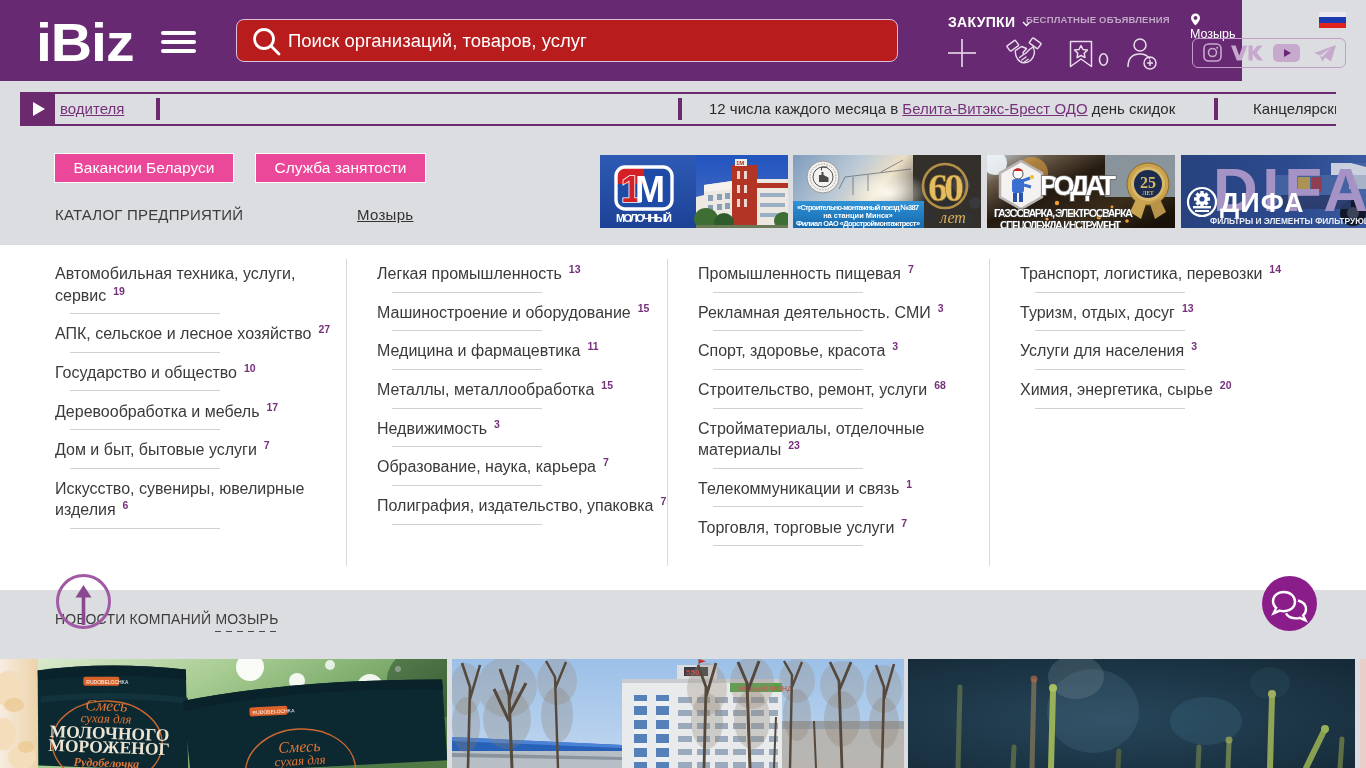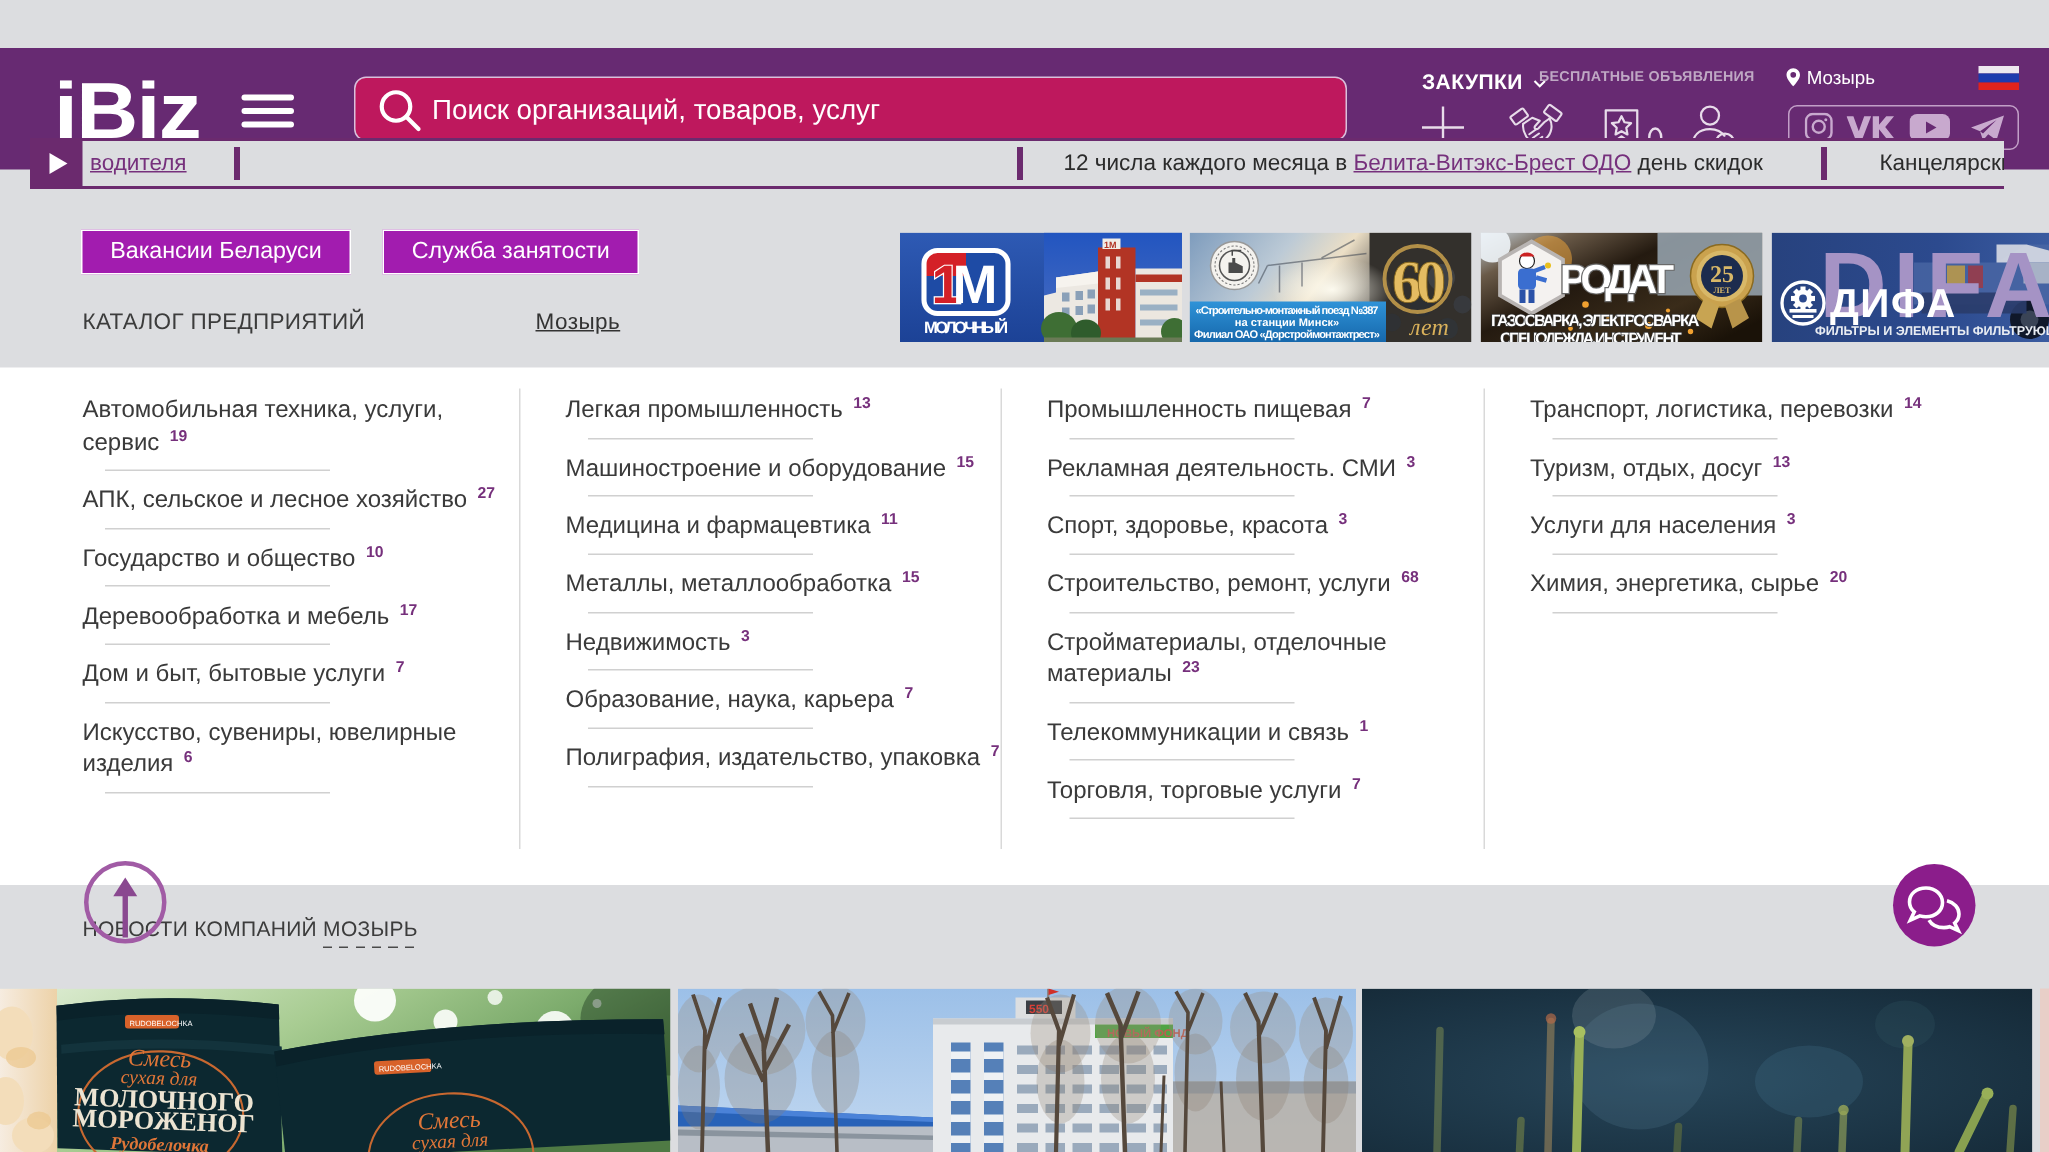--- a/index.html
+++ b/index.html
@@ -2,25 +2,25 @@
 <html lang="ru"><head>
 <meta charset="utf-8">
 <title>iBiz</title>
 <style>
 * { margin:0; padding:0; box-sizing:border-box; }
 html,body { width:1366px; height:768px; overflow:hidden; }
 body { font-family:"Liberation Sans", sans-serif; background:#dcdde0; position:relative; }
 a { text-decoration:none; }
 
 
-.hdr { position:absolute; left:0; top:0; width:1366px; height:81px; background:#672a72;margin-top:32px; }
+.hdr { position:absolute; left:0; top:0; width:1242px; height:81px; background:#672a72; }
 .logo { position:absolute; left:36px; top:12px; font-size:53px; font-weight:bold; color:#fff; letter-spacing:-1px; transform:scaleX(1.08); transform-origin:left top; }
 .burger { position:absolute; left:161px; top:31px; width:35px; }
 .burger div { height:4px; background:#fff; border-radius:2px; margin-bottom:5px; }
-.search { position:absolute; left:236px; top:19px; width:662px; height:43px; background:#be185d; border:1px solid #d9c0dc; border-radius:8px; }
+.search { position:absolute; left:236px; top:19px; width:662px; height:43px; background:#b91c1c; border:1px solid #d9c0dc; border-radius:8px; }
 .search svg { position:absolute; left:14px; top:6px; }
 .search .ph { position:absolute; left:51px; top:10px; font-size:18.5px; font-weight:500; color:#fff; }
 .topmenu { position:absolute; top:14px; font-size:14px; letter-spacing:.3px; color:#fff; font-weight:bold; }
 #t1 { left:948px; }
 #t2 { left:1026px; color:#bfa8c4; font-size:9.5px; letter-spacing:.2px; }
 #t3 { left:1190px; font-weight:normal; font-size:12.5px; letter-spacing:0; top:13px; }
 .flag { position:absolute; left:1319px; top:12px; width:27px; height:16px; }
 .flag div { height:5.33px; }
 .f1 { background:#ede8ef; } .f2 { background:#1d3bae; } .f3 { background:#e0231c; }
 .hicons { position:absolute; }
@@ -28,21 +28,21 @@
 
 
 .ticker { position:absolute; left:20px; top:92px; width:1316px; height:34px; border-top:2px solid #6b2a6e; border-bottom:2px solid #6b2a6e; background:#dcdde0; overflow:hidden; white-space:nowrap; font-size:15px; color:#2b2b2b; }
 .ticker .play { position:absolute; left:0; top:0; width:35px; height:30px; background:#6b2a6e; }
 .ticker .play:after { content:""; position:absolute; left:13px; top:8px; border-left:12px solid #fff; border-top:7px solid transparent; border-bottom:7px solid transparent; }
 .ticker a { color:#76307c; text-decoration:underline; }
 .titem { position:absolute; top:6px; }
 .tsep { position:absolute; top:4px; width:4px; height:22px; background:#6b2a6e; }
 
 
-.pbtn { position:absolute; top:153px; height:30px; background:#a21caf; border:1px solid #fff; color:#fff; font-size:15.5px; text-align:center; line-height:28px; }
+.pbtn { position:absolute; top:153px; height:30px; background:#ec4899; border:1px solid #fff; color:#fff; font-size:15.5px; text-align:center; line-height:28px; }
 #b1 { left:54px; width:180px; }
 #b2 { left:255px; width:171px; }
 .banner { position:absolute; top:155px; width:188px; height:73px; overflow:hidden; }
 #bn1 { left:600px; } #bn2 { left:793px; } #bn3 { left:987px; } #bn4 { left:1181px; width:185px; }
 
 
 .cathead { position:absolute; left:55px; top:206px; font-size:15px; color:#3c3c3c; letter-spacing:.2px; }
 .cathead a { position:absolute; left:302px; top:0; width:120px; color:#333; text-decoration:underline; letter-spacing:.3px; }
 
 

